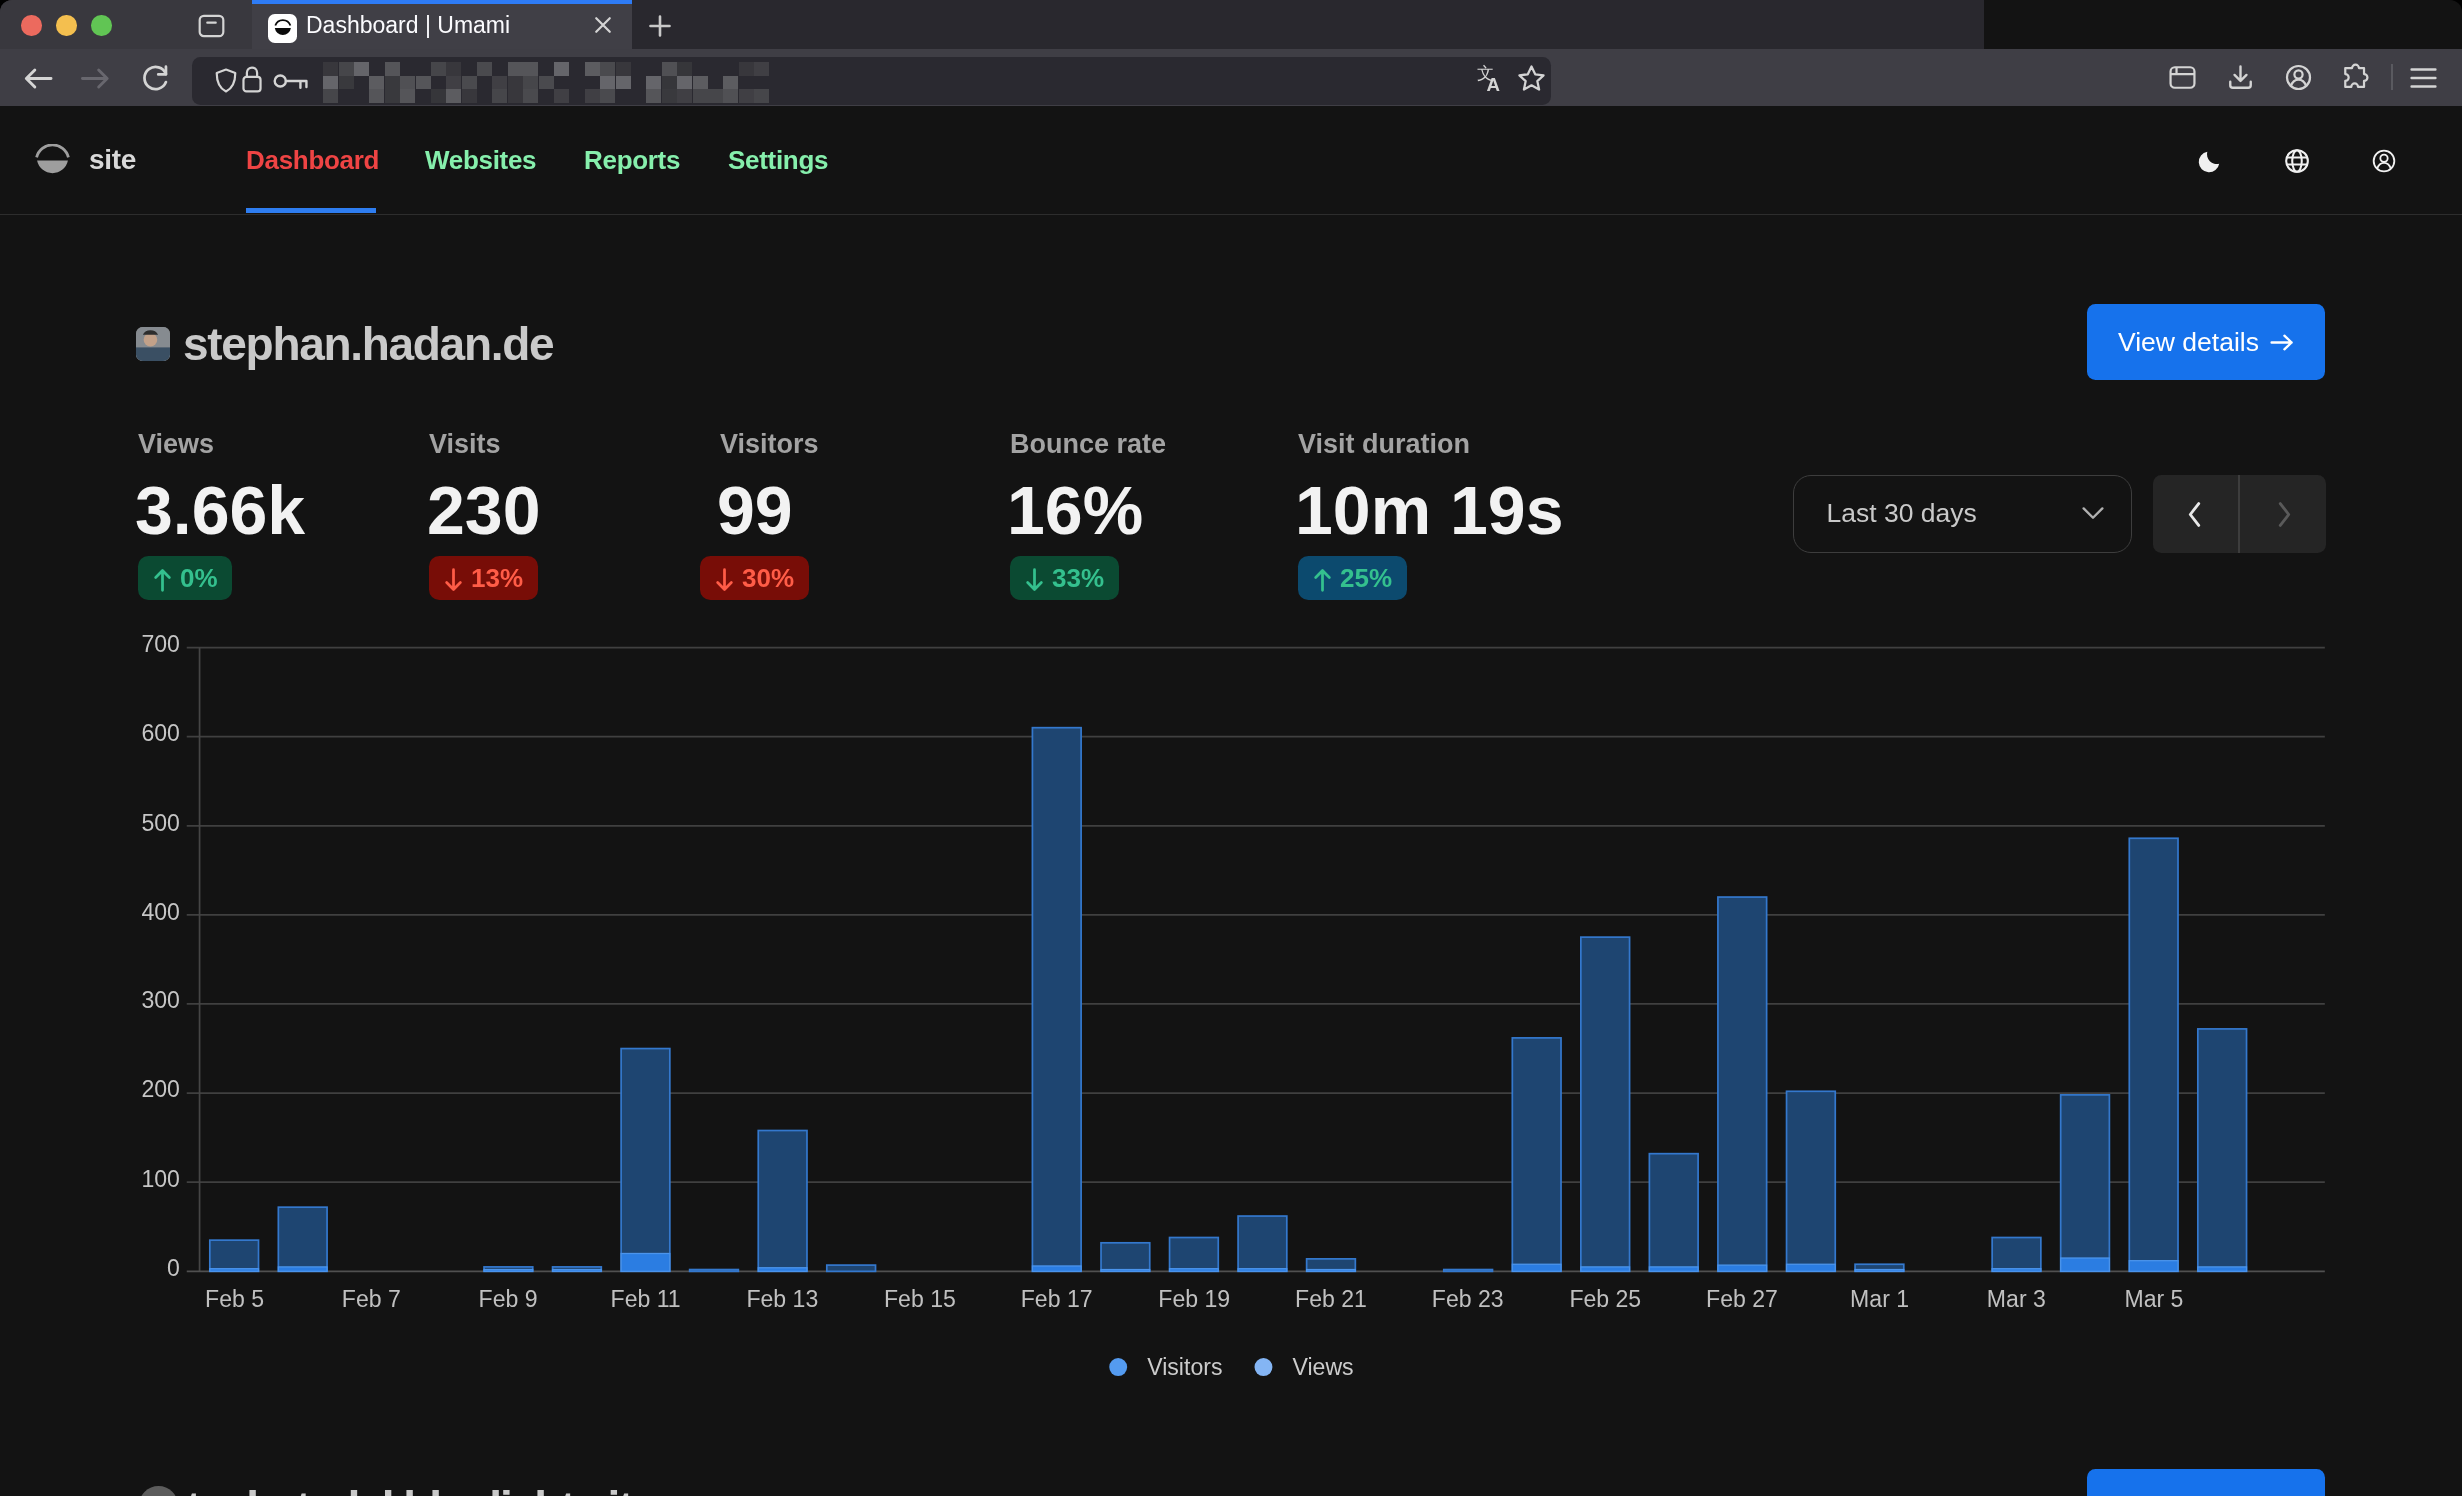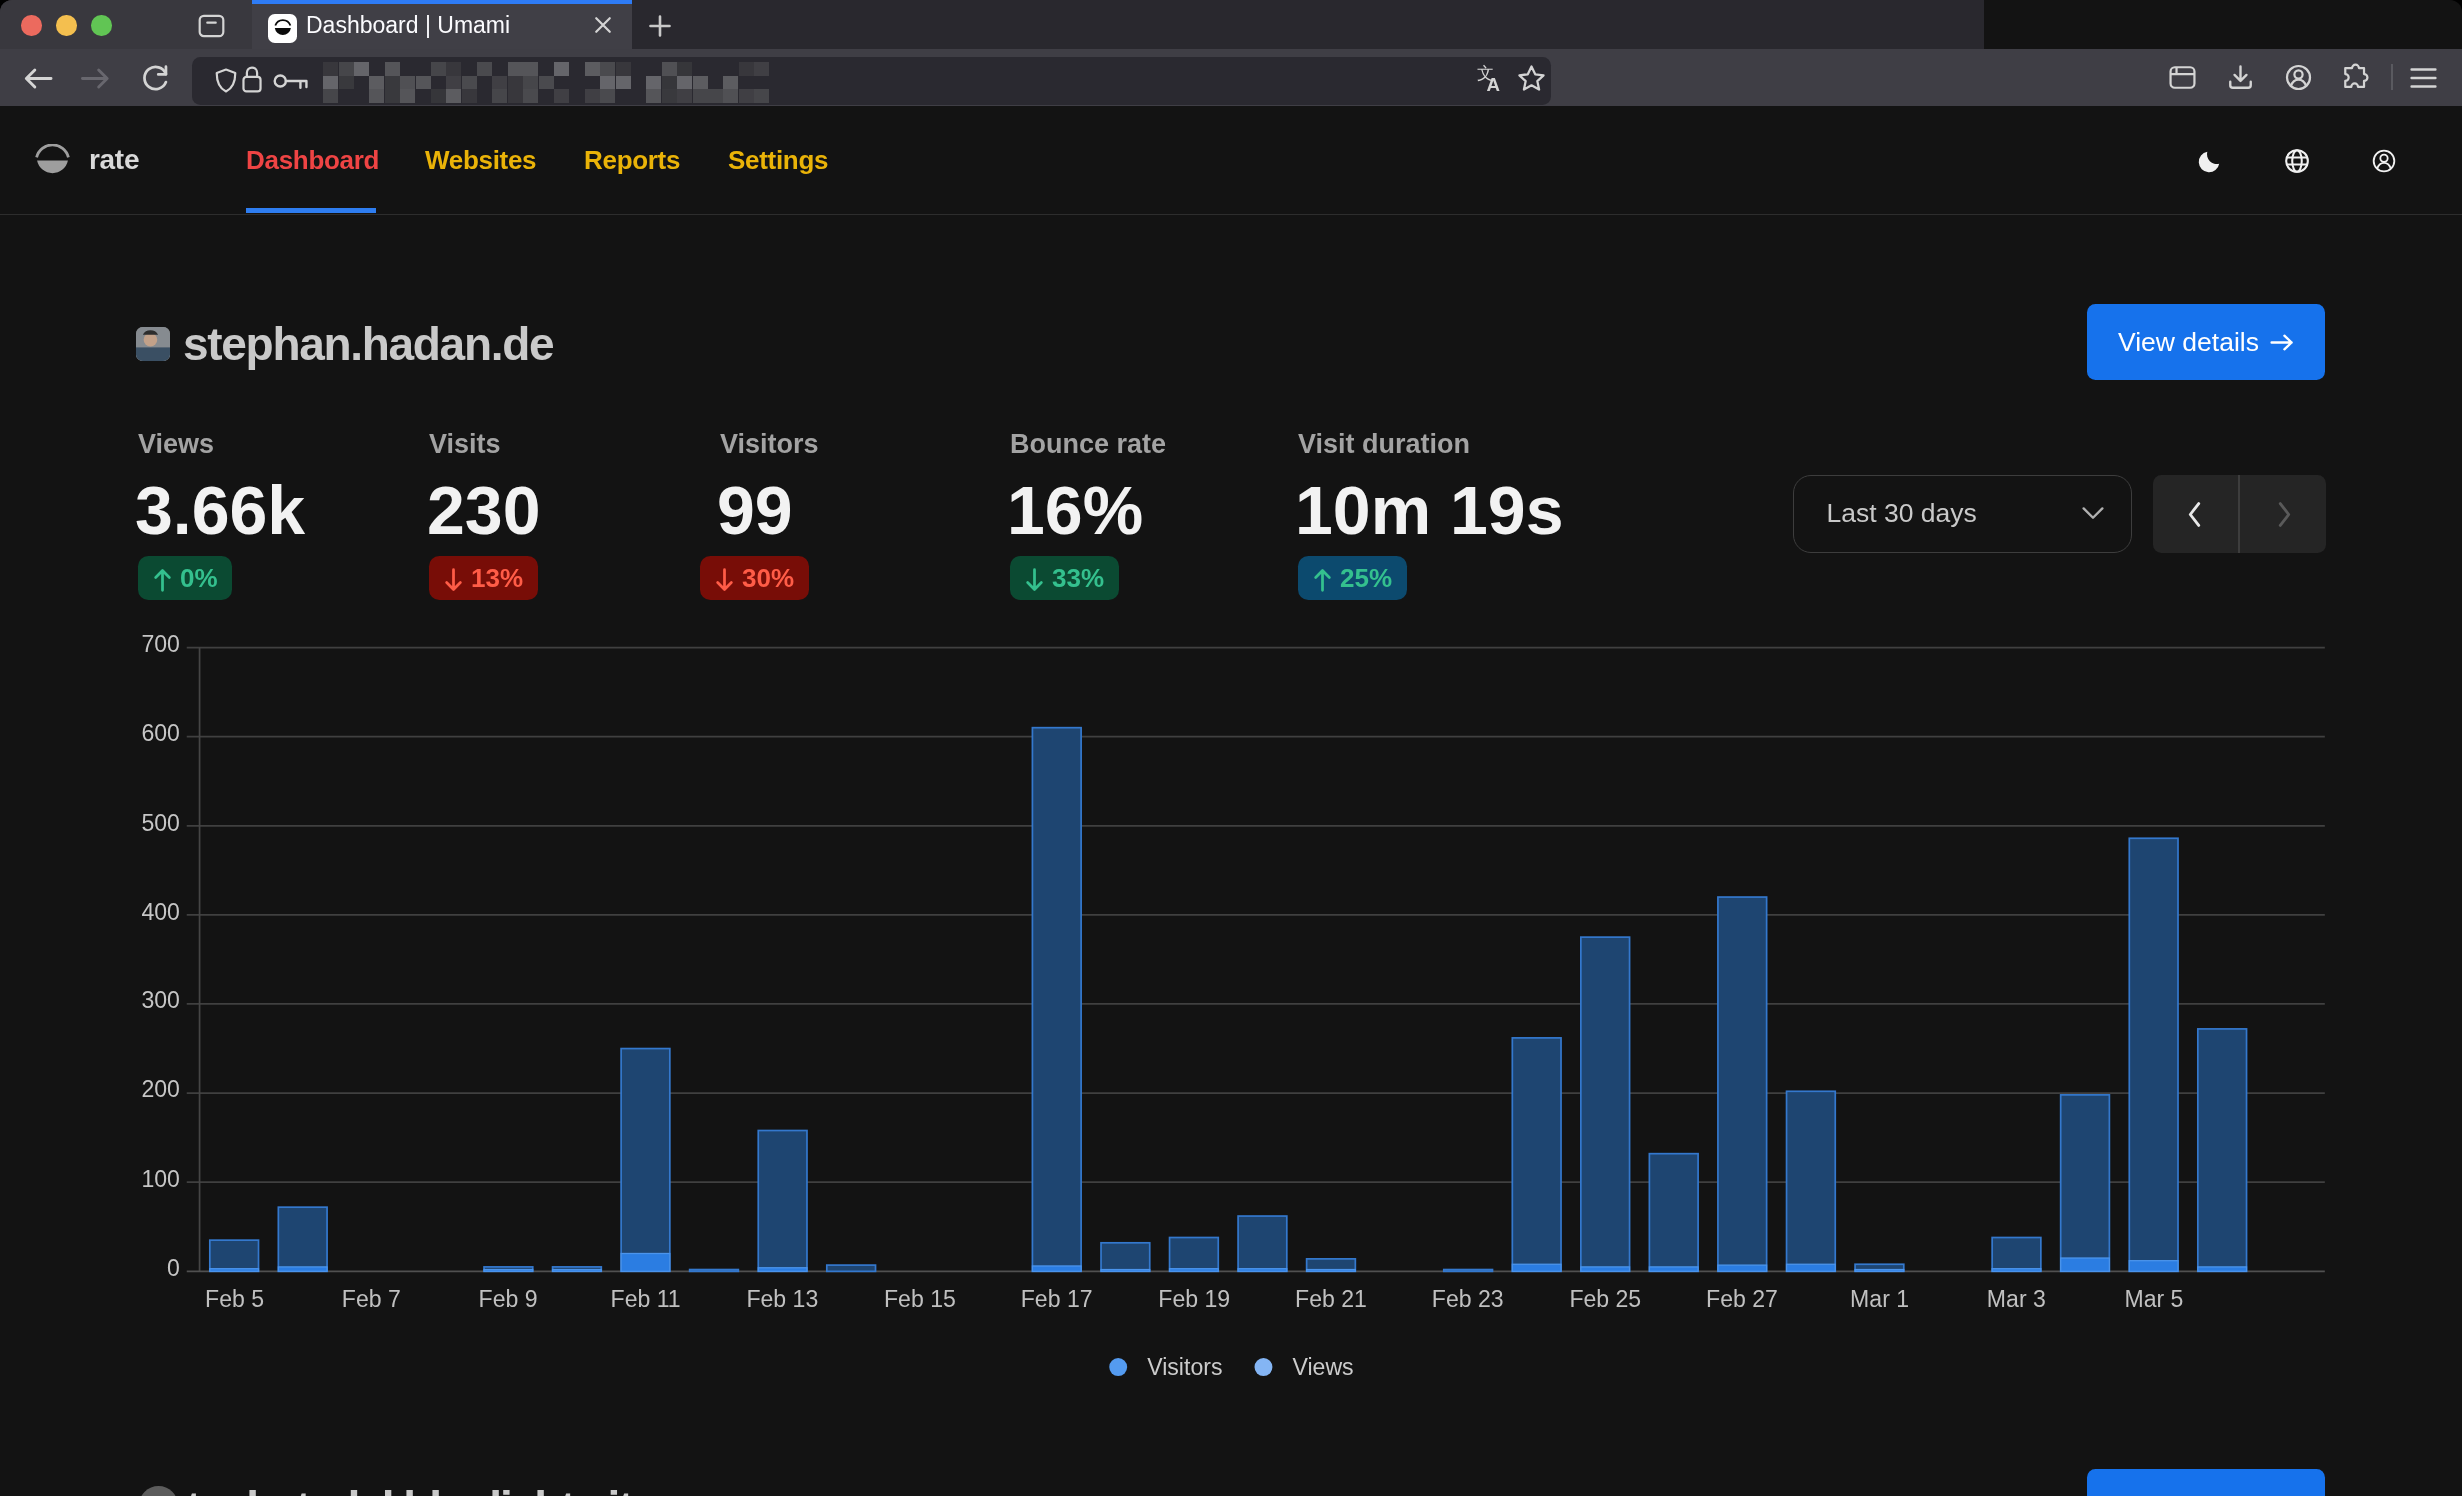--- a/index.html
+++ b/index.html
@@ -8,21 +8,21 @@
 svg { display:block; }
 
 #tabbar { position:absolute; left:0; top:0; width:1984px; height:49px; background:#29282e; }
 #tabbar .left { position:absolute; left:0; top:0; width:252px; height:49px; background:#39383e; }
 #tab { position:absolute; left:252px; top:0; width:380px; height:49px; background:#403f46; }
 #tab .stripe { position:absolute; left:0; top:0; width:100%; height:4.3px; background:#2e7cf6; }
 #toolbar { position:absolute; left:0; top:49px; width:2462px; height:57px; background:#3f3e45; }
 .field { position:absolute; top:7.7px; height:48px; background:#2a2930; border-radius:8.5px; }
 
 #nav { position:absolute; left:0; top:106px; width:2462px; height:109px; border-bottom:1.7px solid #2d2d2d; }
-.navlink { position:absolute; top:0; height:108px; line-height:108px; font-size:26px; font-weight:bold; color:#eab308; letter-spacing:-0.3px; }
+.navlink { position:absolute; top:0; height:108px; line-height:108px; font-size:26px; font-weight:bold; color:#86efac; letter-spacing:-0.3px; }
 .chip { position:absolute; top:556px; height:44px; line-height:44px; border-radius:10.3px; font-size:26px; font-weight:bold; padding:0 14.5px; }
 .chip svg { display:inline-block; vertical-align:-5.1px; margin-right:8.5px; }
 .mlabel { position:absolute; top:429px; font-size:27px; font-weight:bold; color:#a3a3a3; }
 .mnum { position:absolute; top:471px; font-size:68px; font-weight:bold; color:#f2f2f2; }
 </style></head>
 <body>
 <div id="win">
 
 <div id="tabbar">
   <div class="left"></div>
@@ -166,21 +166,21 @@
   <svg class="abs" style="left:2409px;top:17px" width="29" height="24" viewBox="0 0 34 28">
     <path d="M3 4 H31 M3 14 H31 M3 24 H31" stroke="#d4d4d4" stroke-width="2.8" stroke-linecap="round"></path>
   </svg>
 </div>
 
 <div id="nav">
   <svg class="abs" style="left:33px;top:38px;position:absolute" width="39" height="39" viewBox="0 0 24 24">
     <path d="M2.5 10.2 A 9.7 9.7 0 0 0 21.5 10.2 Z" fill="#9e9e9e"></path>
     <path d="M2.2 8.2 A 10.1 10.1 0 0 1 21.8 8.2" fill="none" stroke="#9e9e9e" stroke-width="1.7"></path>
   </svg>
-  <div class="navlink" style="left:89px;color:#d9d9d9;font-size:28px">rate</div>
+  <div class="navlink" style="left:89px;color:#d9d9d9;font-size:28px">site</div>
   <div class="navlink" style="left:246px;color:#ef4444">Dashboard</div>
   <div class="navlink" style="left:425px">Websites</div>
   <div class="navlink" style="left:584px">Reports</div>
   <div class="navlink" style="left:728px">Settings</div>
   <div class="abs" style="left:246px;top:102px;width:130px;height:5.1px;background:#2e7df0"></div>
 
   <svg class="abs" style="left:2197px;top:42px" width="26" height="26" viewBox="0 0 24 24">
     <path d="M20.5 14.5 A 9 9 0 0 1 9.5 3.5 A 9.5 9.5 0 1 0 20.5 14.5 Z" fill="#f0f0f0"></path>
   </svg>
   <svg class="abs" style="left:2284px;top:42px" width="26" height="26" viewBox="0 0 30 30">

